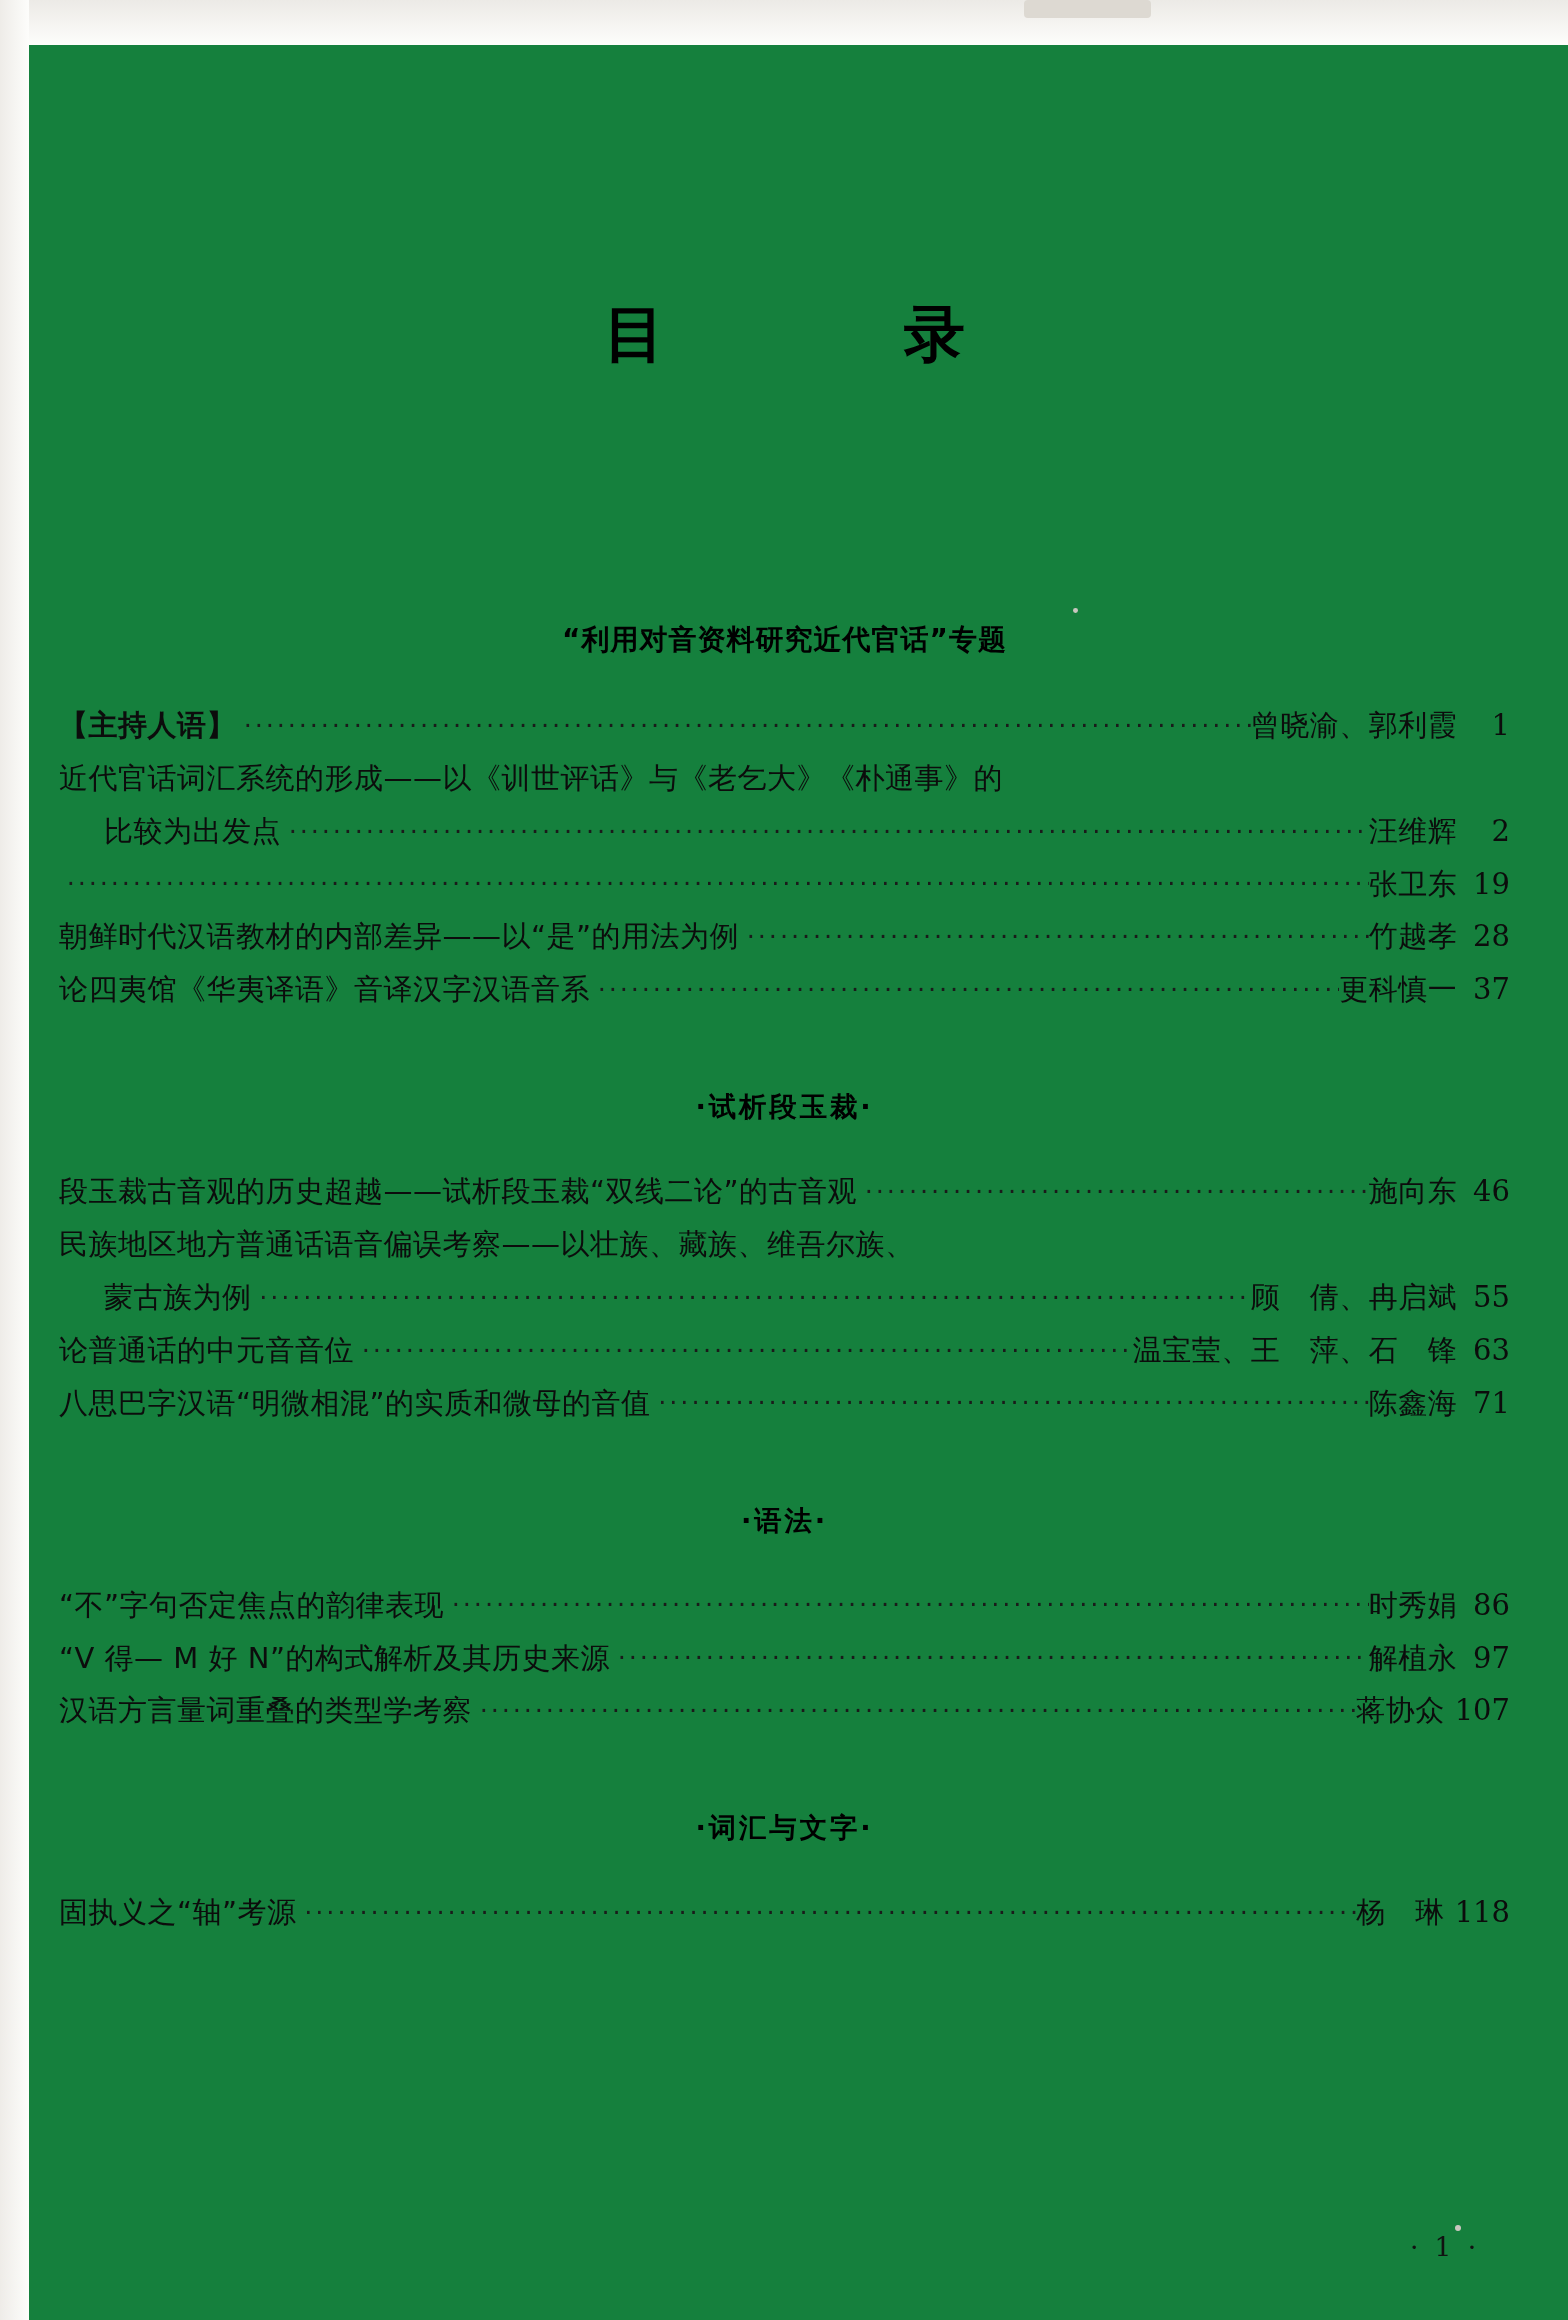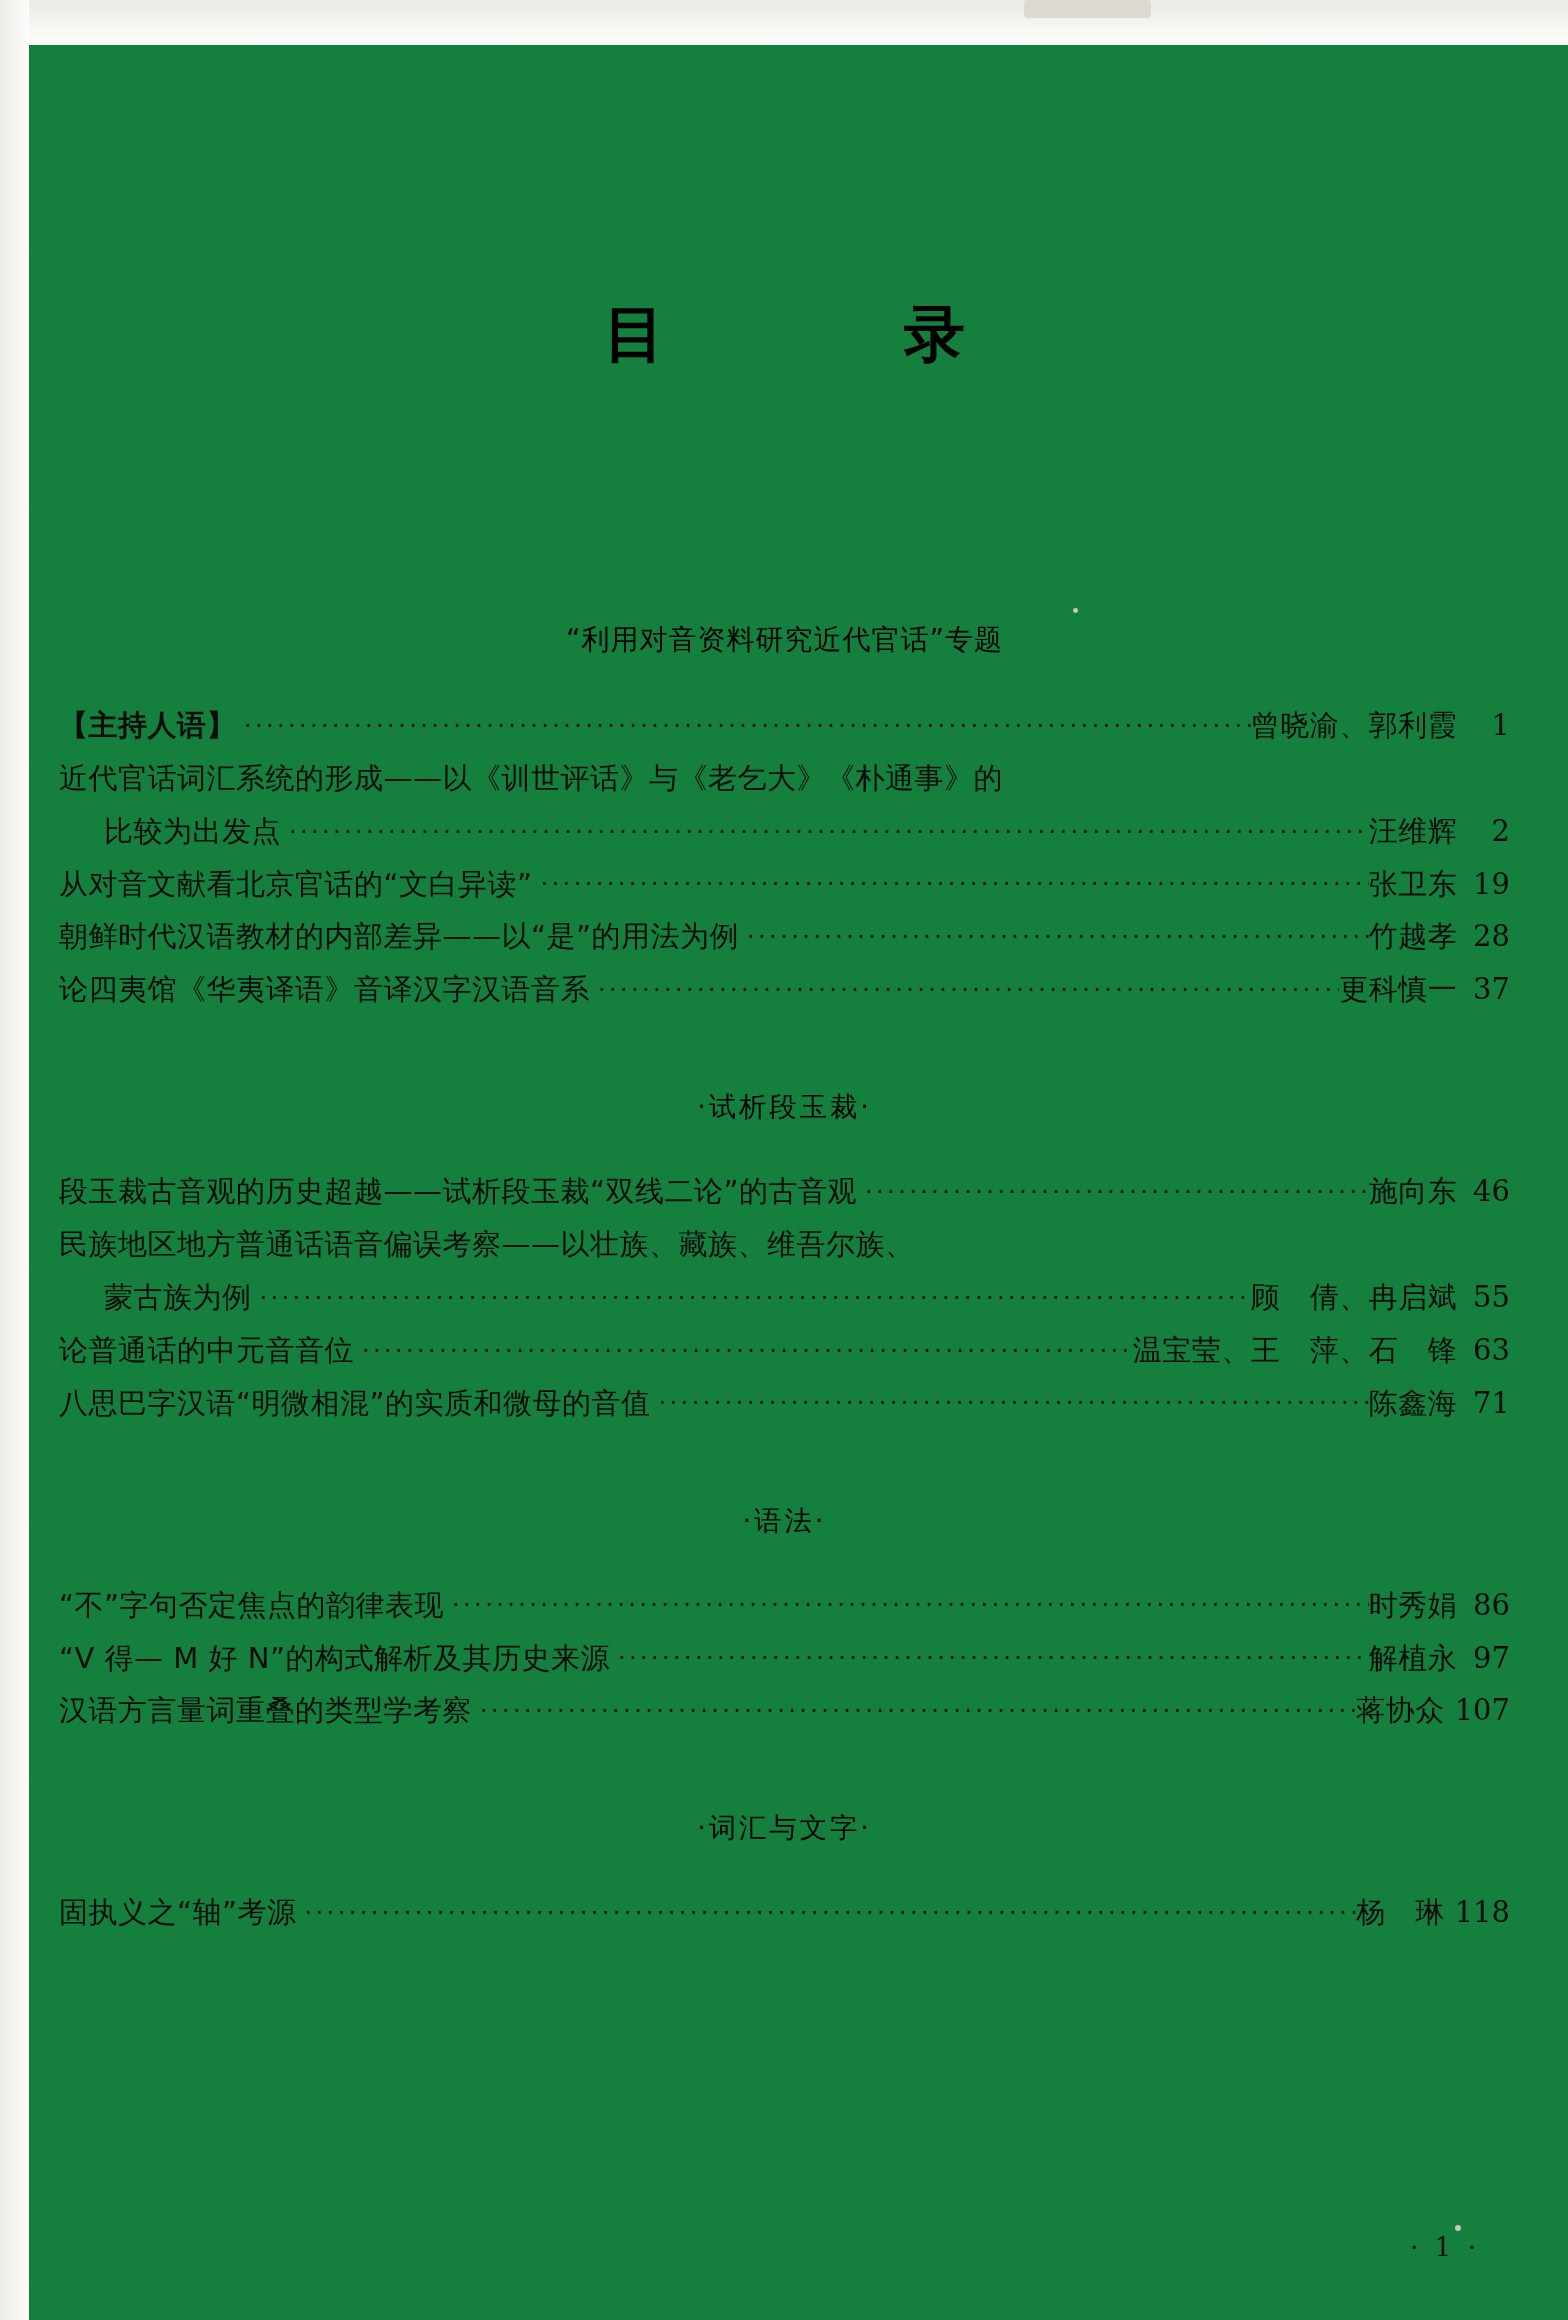--- a/index.html
+++ b/index.html
@@ -53,21 +53,21 @@
     font-weight: bold;
     font-size: 61px;
     letter-spacing: 39px;
     margin-top: 294px;
     margin-left: 39px;
     color: #000;
   }
 
   .section-heading {
     text-align: center;
-    font-weight: normal;
+    font-weight: bold;
     font-size: 28px;
     color: #000;
     margin-top: 245px;
     letter-spacing: 1px;
   }
   .section-heading.sub {
     margin-top: 76px;
     font-size: 27.4px;
     letter-spacing: 2.9px;
   }
@@ -164,21 +164,20 @@
             </div>
             <div class="entry cont">
               <span class="etitle">比较为出发点</span>
               <span class="leader">········································································································································································································</span>
               <span class="eauthor">汪维辉</span>
               <span class="epage">2</span>
             </div>
           </div>
           <div class="row-wrap">
             <div class="entry">
-              <span class="etitle">从对音文献看北京官话的“文白异读”</span>
               <span class="leader">········································································································································································································</span>
               <span class="eauthor">张卫东</span>
               <span class="epage">19</span>
             </div>
           </div>
           <div class="row-wrap">
             <div class="entry">
               <span class="etitle">朝鲜时代汉语教材的内部差异——以“是”的用法为例</span>
               <span class="leader">········································································································································································································</span>
               <span class="eauthor">竹越孝</span>

